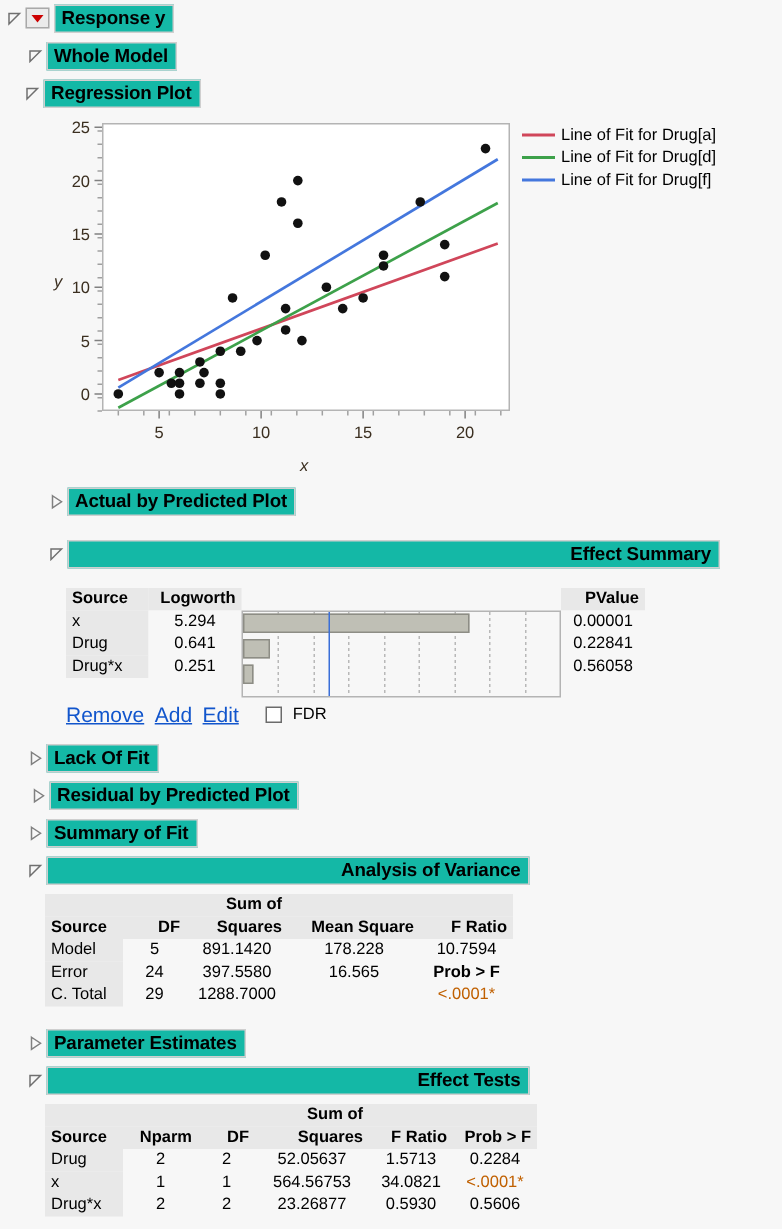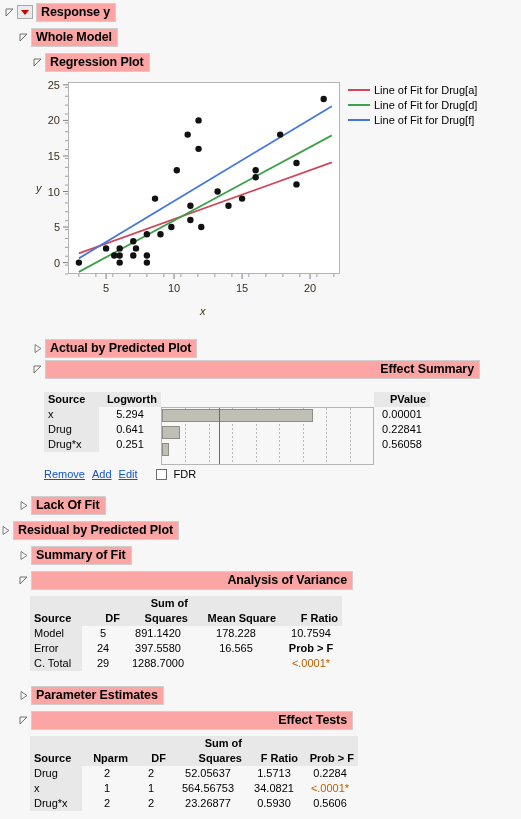--- a/index.html
+++ b/index.html
@@ -19,21 +19,21 @@
   .tri {
     width: 11px; height: 11px; margin-right: 2px; flex: none;
     position: relative;
   }
   .tri svg { display: block; }
   .node-title {
     font-weight: bold;
     font-size: 12.5px;
     letter-spacing: -0.1px;
     padding: 1px 5px 2px 4px;
-    background: #fca5a5;
+    background: #14b8a6;
     border: 1px solid #cfcfcf;
     line-height: 14px;
     white-space: nowrap;
     color: #000;
   }
   .node-title.full {
     display: block;
     text-align: right;
   }
   .redbtn {
@@ -84,21 +84,21 @@
   .es-bararea {
     position: relative;
     background: #f7f7f7;
     border: 1px solid #b4b4b4;
   }
   .es-bar { position: absolute; background: #bfbfb5; border: 1px solid #8d8d85; height: 13px; }
   .es-grid { position: absolute; top: 0; bottom: 0; width: 1px;
              background-image: linear-gradient(to bottom, #b8b8b8 50%, transparent 50%);
              background-size: 1px 4px; }
   .es-ref { position: absolute; top: 0; bottom: 0; width: 1px; background: #3a6fd8; }
-  .lnk { color: #1155cc; text-decoration: underline; font-size: 11px; cursor: pointer; }
+  .lnk { color: #1155cc; text-decoration: underline; font-size: 14px; cursor: pointer; }
   .cbox { width: 11px; height: 11px; border: 1px solid #6b6b6b; background: #fff; display: inline-block; vertical-align: -2px; }
 </style>
 </head>
 <body>
 
 <div id="app">
 
   <div class="outline-row" style="position:absolute; left:4px; top:2px;">
     <span class="tri">
       <svg width="11" height="11">
@@ -113,21 +113,21 @@
 
   <div class="outline-row" style="position:absolute; left:18px; top:27px;">
     <span class="tri">
       <svg width="11" height="11">
           <path d="M2,2 L9,2 L2,9 Z" fill="#f7f7f7" stroke="#707070" stroke-width="1"></path>
         </svg>
     </span>
     <span class="node-title">Whole Model</span>
   </div>
 
-  <div class="outline-row" style="position:absolute; left:32px; top:52px;">
+  <div class="outline-row" style="position:absolute; left:16px; top:52px;">
     <span class="tri">
       <svg width="11" height="11">
           <path d="M2,2 L9,2 L2,9 Z" fill="#f7f7f7" stroke="#707070" stroke-width="1"></path>
         </svg>
     </span>
     <span class="node-title">Regression Plot</span>
   </div>
 
   <div class="plotwrap" id="plot" style="left:0px; top:72px; width:521px; height:255px;">
     <div class="frame" id="plotframe" style="left:68px; top:10px; width:272px; height:192px;"></div>
@@ -235,21 +235,21 @@
     <div id="legend">
         <div class="legend-line" style="left: 348px; top: 17px; width: 22px; background: rgb(208, 70, 90);"></div>
         <div class="legend-text" style="left: 374px; top: 12px;">Line of Fit for Drug[a]</div>
         <div class="legend-line" style="left: 348px; top: 32px; width: 22px; background: rgb(61, 161, 74);"></div>
         <div class="legend-text" style="left: 374px; top: 27px;">Line of Fit for Drug[d]</div>
         <div class="legend-line" style="left: 348px; top: 47px; width: 22px; background: rgb(68, 119, 221);"></div>
         <div class="legend-text" style="left: 374px; top: 42px;">Line of Fit for Drug[f]</div>
       </div>
   </div>
 
-  <div class="outline-row" style="position:absolute; left:32px; top:338px;text-align:center;">
+  <div class="outline-row" style="position:absolute; left:32px; top:324px;text-align:center;">
     <span class="tri">
       <svg width="11" height="11">
           <path d="M3,1.5 L9,5.5 L3,9.5 Z" fill="#f7f7f7" stroke="#808080" stroke-width="1"></path>
         </svg>
     </span>
     <span class="node-title">Actual by Predicted Plot</span>
   </div>
 
   <div class="outline-row" style="position:absolute; left:32px; top:359px; width:448px;">
     <span class="tri">
@@ -332,21 +332,21 @@
 
   <div class="outline-row" style="position:absolute; left:18px; top:495px;">
     <span class="tri">
       <svg width="11" height="11">
           <path d="M3,1.5 L9,5.5 L3,9.5 Z" fill="#f7f7f7" stroke="#808080" stroke-width="1"></path>
         </svg>
     </span>
     <span class="node-title">Lack Of Fit</span>
   </div>
 
-  <div class="outline-row" style="position:absolute; left:0; top:520px;">
+  <div class="outline-row" style="position:absolute; left:20px; top:520px;">
     <span class="tri">
       <svg width="11" height="11">
           <path d="M3,1.5 L9,5.5 L3,9.5 Z" fill="#f7f7f7" stroke="#808080" stroke-width="1"></path>
         </svg>
     </span>
     <span class="node-title">Residual by Predicted Plot</span>
   </div>
 
   <div class="outline-row" style="position:absolute; left:18px; top:570px; width:335px;">
     <span class="tri">

